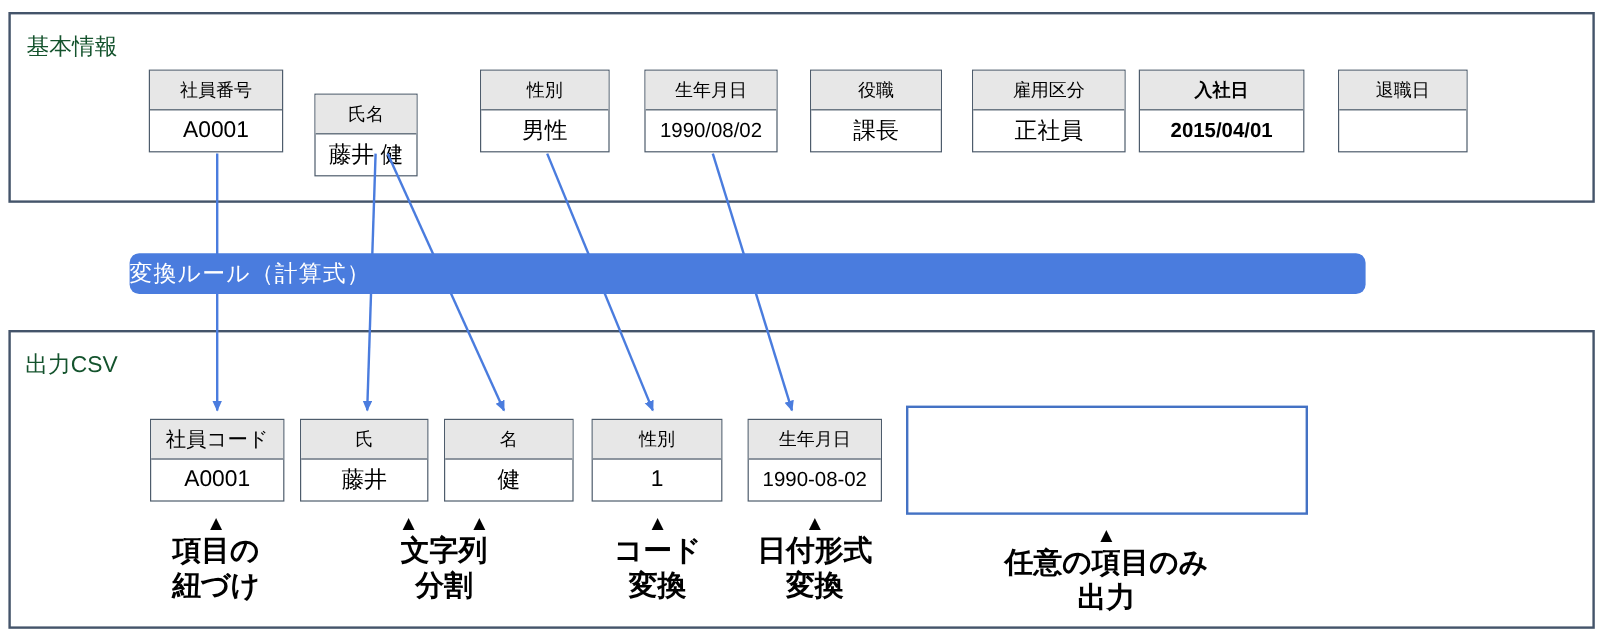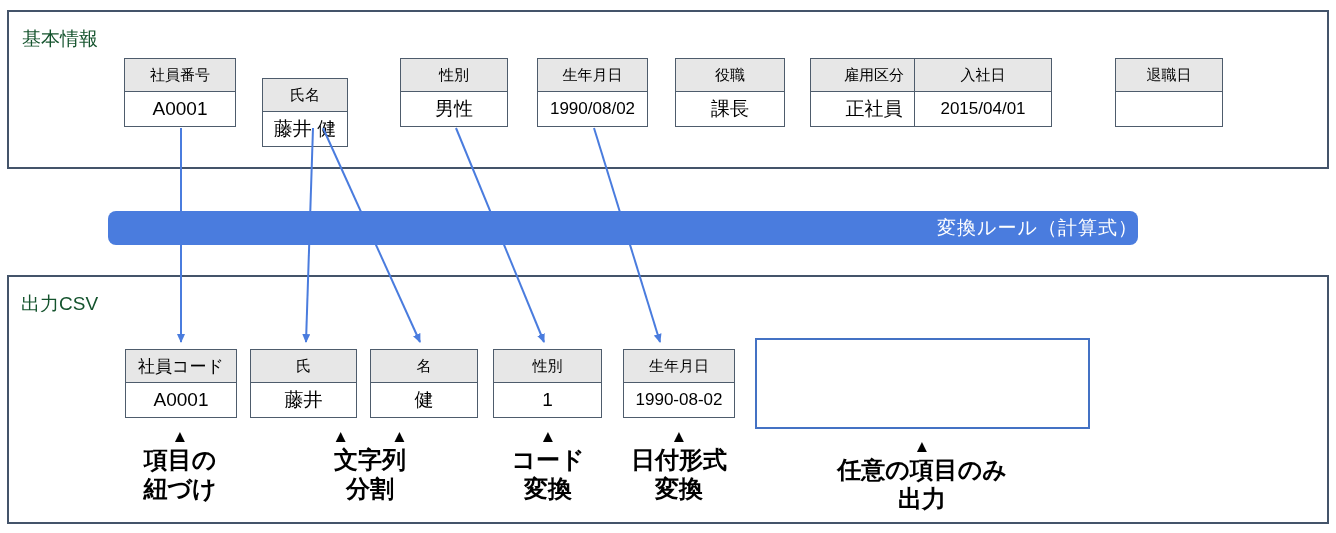--- a/index.html
+++ b/index.html
@@ -11,21 +11,21 @@
 
   .fieldbox{position:absolute;border:1.5px solid #4e5c6c;box-sizing:border-box;background:#fff;z-index:2;}
   .fieldbox .hdr{height:33px;background:#e7e7e7;border-bottom:1.5px solid #4e5c6c;
     display:flex;align-items:center;justify-content:center;font-size:15px;box-sizing:border-box;}
   .fieldbox .val{display:flex;align-items:center;justify-content:center;font-size:19px;box-sizing:border-box;}
   .tb .val{height:33.5px;}
   .bb .val{height:34px;}
   .fs-sm{font-size:17px !important;}
 
   #transform-bar{position:absolute;left:108px;top:211px;width:1030px;height:34px;border-radius:8px;
-    background:#4a7cde;z-index:4;display:flex;align-items:center;justify-content:flex-end;}
+    background:#4a7cde;z-index:4;display:flex;align-items:center;justify-content:flex-start;}
   #transform-bar span{color:#fff;font-size:19px;letter-spacing:1px;}
 
   #arrow-layer{position:absolute;left:0;top:0;width:1336px;height:533px;z-index:3;pointer-events:none;}
 
   #optional-box{position:absolute;left:755px;top:338px;width:335px;height:91px;
     border:2px solid #4472c4;box-sizing:border-box;background:#fff;z-index:2;}
 
   .annot{position:absolute;text-align:center;z-index:2;}
   .annot .markers{display:flex;justify-content:center;gap:42px;font-size:17px;line-height:17px;color:#000;}
   .annot .line{font-size:24px;font-weight:bold;line-height:29px;white-space:nowrap;}
@@ -55,21 +55,21 @@
     <div class="val fs-sm">1990/08/02</div>
   </div>
   <div class="fieldbox tb" style="left:675px;top:58px;width:110px;">
     <div class="hdr">役職</div>
     <div class="val">課長</div>
   </div>
   <div class="fieldbox tb" style="left:810px;top:58px;width:128px;">
     <div class="hdr">雇用区分</div>
     <div class="val">正社員</div>
   </div>
-  <div class="fieldbox tb" style="left:914px;top:58px;width:138px;">
+  <div class="fieldbox tb" style="left:949px;top:58px;width:138px;font-weight:bold;">
     <div class="hdr">入社日</div>
     <div class="val fs-sm">2015/04/01</div>
   </div>
   <div class="fieldbox tb" style="left:1115px;top:58px;width:108px;">
     <div class="hdr">退職日</div>
     <div class="val"></div>
   </div>
 
   <svg id="arrow-layer" viewBox="0 0 1336 533">
     <defs>

